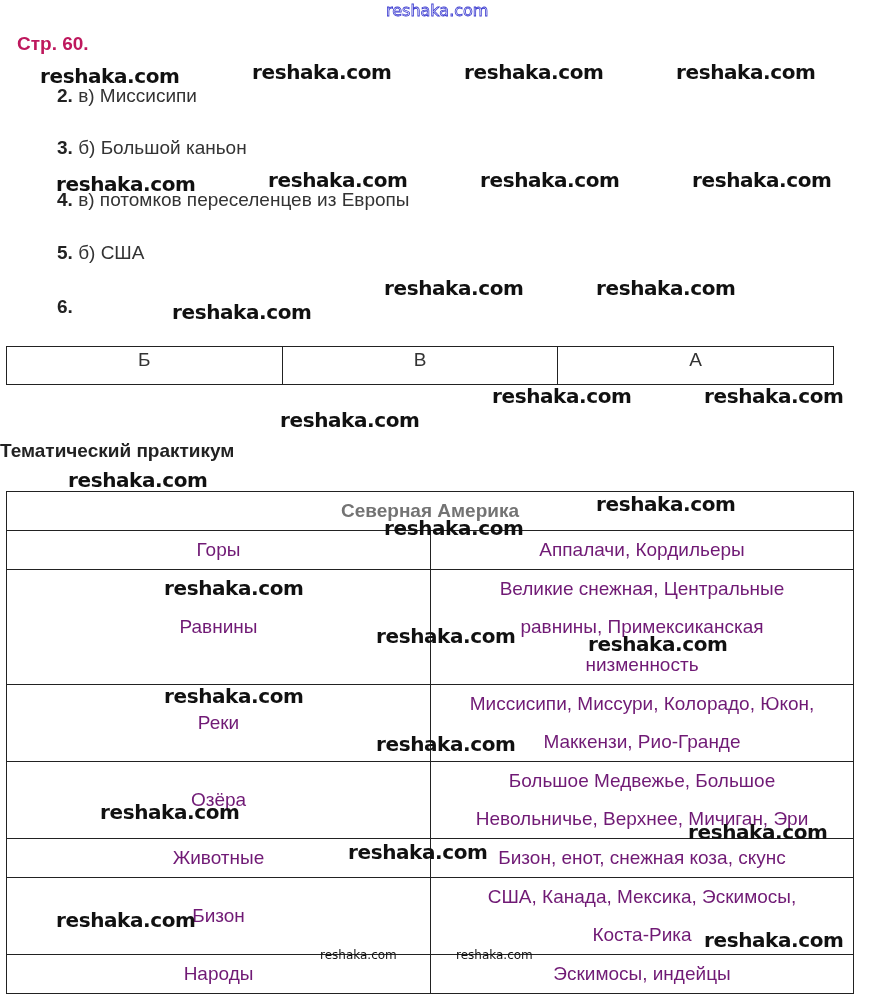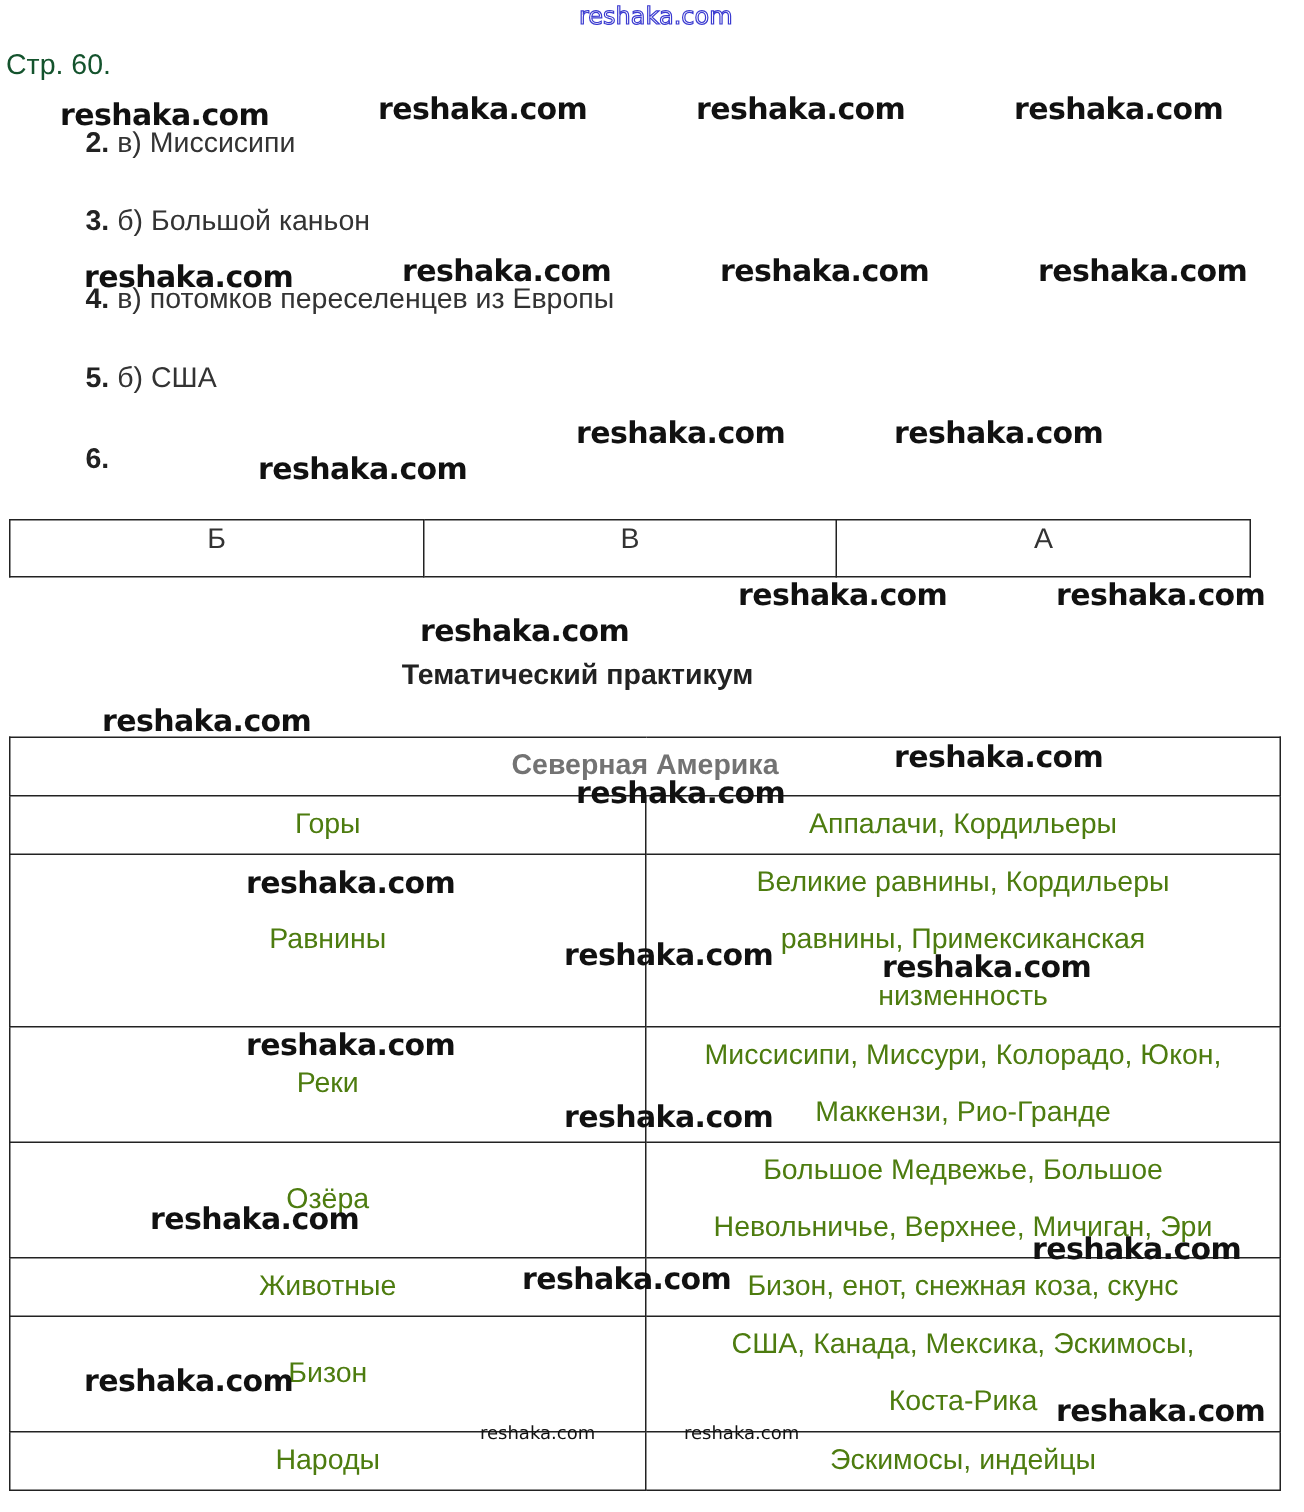--- a/index.html
+++ b/index.html
@@ -1,31 +1,31 @@
 <!DOCTYPE html>
 <html><head>
 <meta charset="utf-8">
 <style>
   html, body { margin:0; padding:0; background:#ffffff; }
   body { width:869px; height:1008px; position:relative; overflow:hidden;
          font-family:"Liberation Sans", sans-serif; color:#222; }
   .abs { position:absolute; white-space:nowrap; }
   .top-wm { left:386px; top:1px; font-size:16px; color:#fff;
             -webkit-text-stroke:0.8px #3a3ad0; font-family:"DejaVu Sans", sans-serif; letter-spacing:0px; }
-  .page-label { left:4px; top:33px; font-size:19px; font-weight:normal; color:#14532d; }
+  .page-label { left:17px; top:33px; font-size:19px; font-weight:bold; color:#be185d; }
   .answer { left:17px; font-size:19px; color:#333;margin-left:40px; }
   .answer b { font-weight:bold; color:#222; }
   .wm { font-size:20px; font-weight:bold; color:#111; font-family:"DejaVu Sans", sans-serif; letter-spacing:-0.4px; }
   .wm-small { font-size:12px; color:#111; font-family:"DejaVu Sans", sans-serif; }
   table { border-collapse:collapse; position:absolute; }
   .t1 { left:6px; top:346px; width:828px; height:39px; }
   .t1 td { border:1.5px solid #222; text-align:center; font-size:19px; color:#333; vertical-align:top; padding-top:2px; width:33.33%; }
-  .practicum-title { left:0; width:770px; text-align:center; top:440px; font-size:19px; font-weight:bold; color:#222; }
+  .practicum-title { left:0; width:770px; text-align:left; top:440px; font-size:19px; font-weight:bold; color:#222; }
   .t2 { left:6px; top:491px; width:848px; }
-  .t2 td { border:1.5px solid #222; font-size:19px; color:#4d7c0f; text-align:center; padding:0 4px; }
+  .t2 td { border:1.5px solid #222; font-size:19px; color:#701a75; text-align:center; padding:0 4px; }
   .t2 td.head { font-weight:bold; color:#737373; height:38px; }
   .t2 td.c1 { width:415px; }
   .t2 td.c2 { line-height:38px; }
 </style>
 </head>
 <body>
 
 <div class="abs top-wm">reshaka.com</div>
 
 <div class="abs page-label">Стр. 60.</div>
@@ -53,21 +53,21 @@
       <tr>
     <td class="head" colspan="2">Северная Америка</td>
   </tr>
   <tr style="height:38px">
     <td class="c1">Горы</td>
     <td class="c2">Аппалачи, Кордильеры</td>
   </tr>
   <tr style="height:115px">
     <td class="c1">Равнины</td>
     <td class="c2">
-      <div>Великие равнины, Кордильеры</div>
+      <div>Великие снежная, Центральные</div>
       <div>равнины, Примексиканская</div>
       <div>низменность</div>
     </td>
   </tr>
   <tr style="height:77px">
     <td class="c1">Реки</td>
     <td class="c2">
       <div>Миссисипи, Миссури, Колорадо, Юкон,</div>
       <div>Маккензи, Рио-Гранде</div>
     </td>

